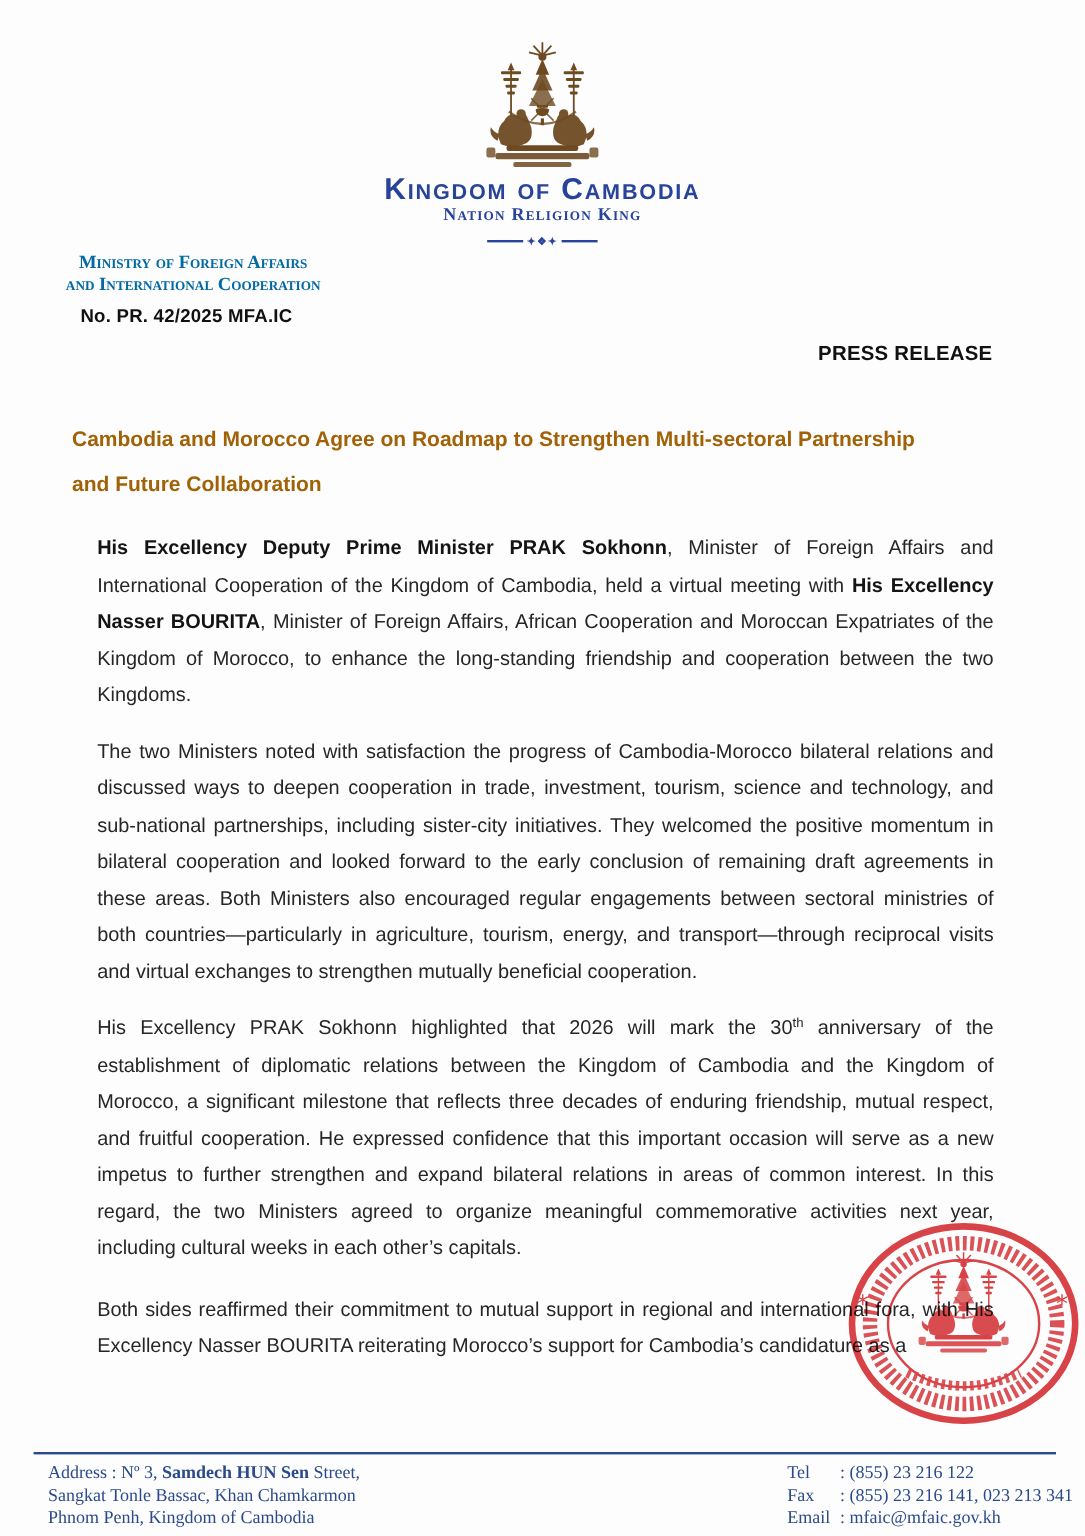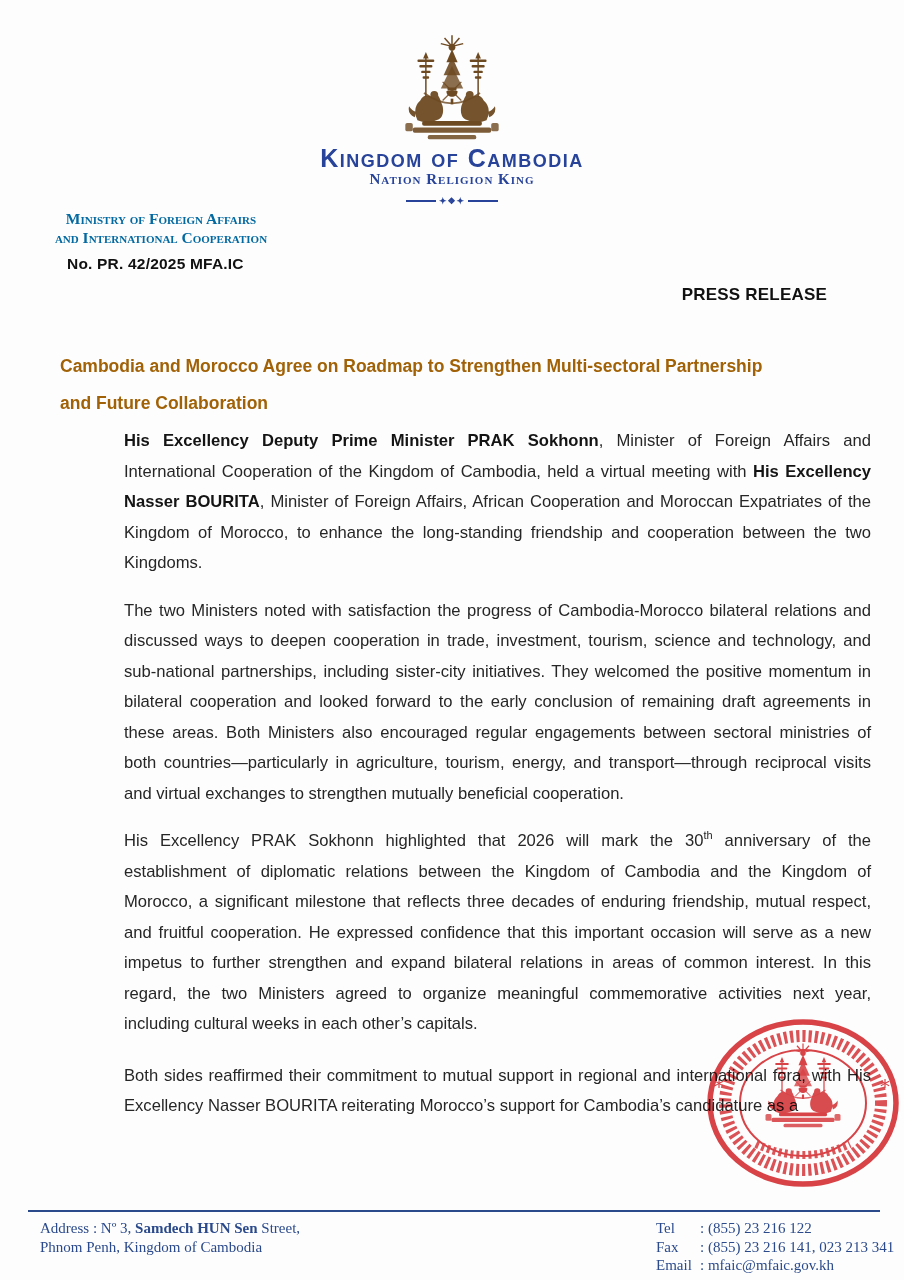--- a/index.html
+++ b/index.html
@@ -43,22 +43,22 @@
   }
   .press-release {
     position:absolute; top:285px; right:77px;
     font-weight:bold; font-size:17px; letter-spacing:0.2px; color:#111;
   }
   .doc-title {
     position:absolute; top:348px; left:60px; width:784px;
     text-align:left; font-weight:bold; font-size:17.5px; line-height:37px; color:#a16207;
   }
   .body-text {
-    position:absolute; top:426px; left:81px; width:747px;
-    font-size:16.6px; line-height:30.5px; text-align:justify; color:#262626;margin-left:43px;
+    position:absolute; top:442px; left:81px; width:747px;
+    font-size:16.6px; line-height:30.5px; text-align:justify; color:#262626;
   }
   .body-text p + p { margin-top:17px; }
   .body-text p.gap-lg { margin-top:21px; }
   .body-text b { color:#141414; }
   sup { font-size:11px; vertical-align:super; line-height:0; }
   .seal {
     position:absolute; left:704px; top:1016px; width:198px; height:176px;
     mix-blend-mode:multiply; opacity:0.93; color:#d63438;
   }
   .footer-rule {
@@ -196,20 +196,21 @@
   <path d="M52 128 Q99 150 146 128" fill="none" stroke="currentColor" stroke-width="8" stroke-dasharray="3 3" opacity="0.9"></path>
   <g>
     <use href="#arms" transform="translate(54,26) scale(0.75)"></use>
   </g>
 </svg>
 
 <div class="footer-rule"></div>
 
 <div class="footer-address">
   <div><span>Address : </span><span>Nº 3, </span><b>Samdech HUN Sen</b><span> Street,</span></div>
+  <div>Sangkat Tonle Bassac, Khan Chamkarmon</div>
   <div>Phnom Penh, Kingdom of Cambodia</div>
 </div>
 
 <div class="footer-contacts">
   <div class="frow">
       <span class="flabel">Tel</span>
       <span>: (855) 23 216 122</span>
     </div>
   <div class="frow">
       <span class="flabel">Fax</span>

